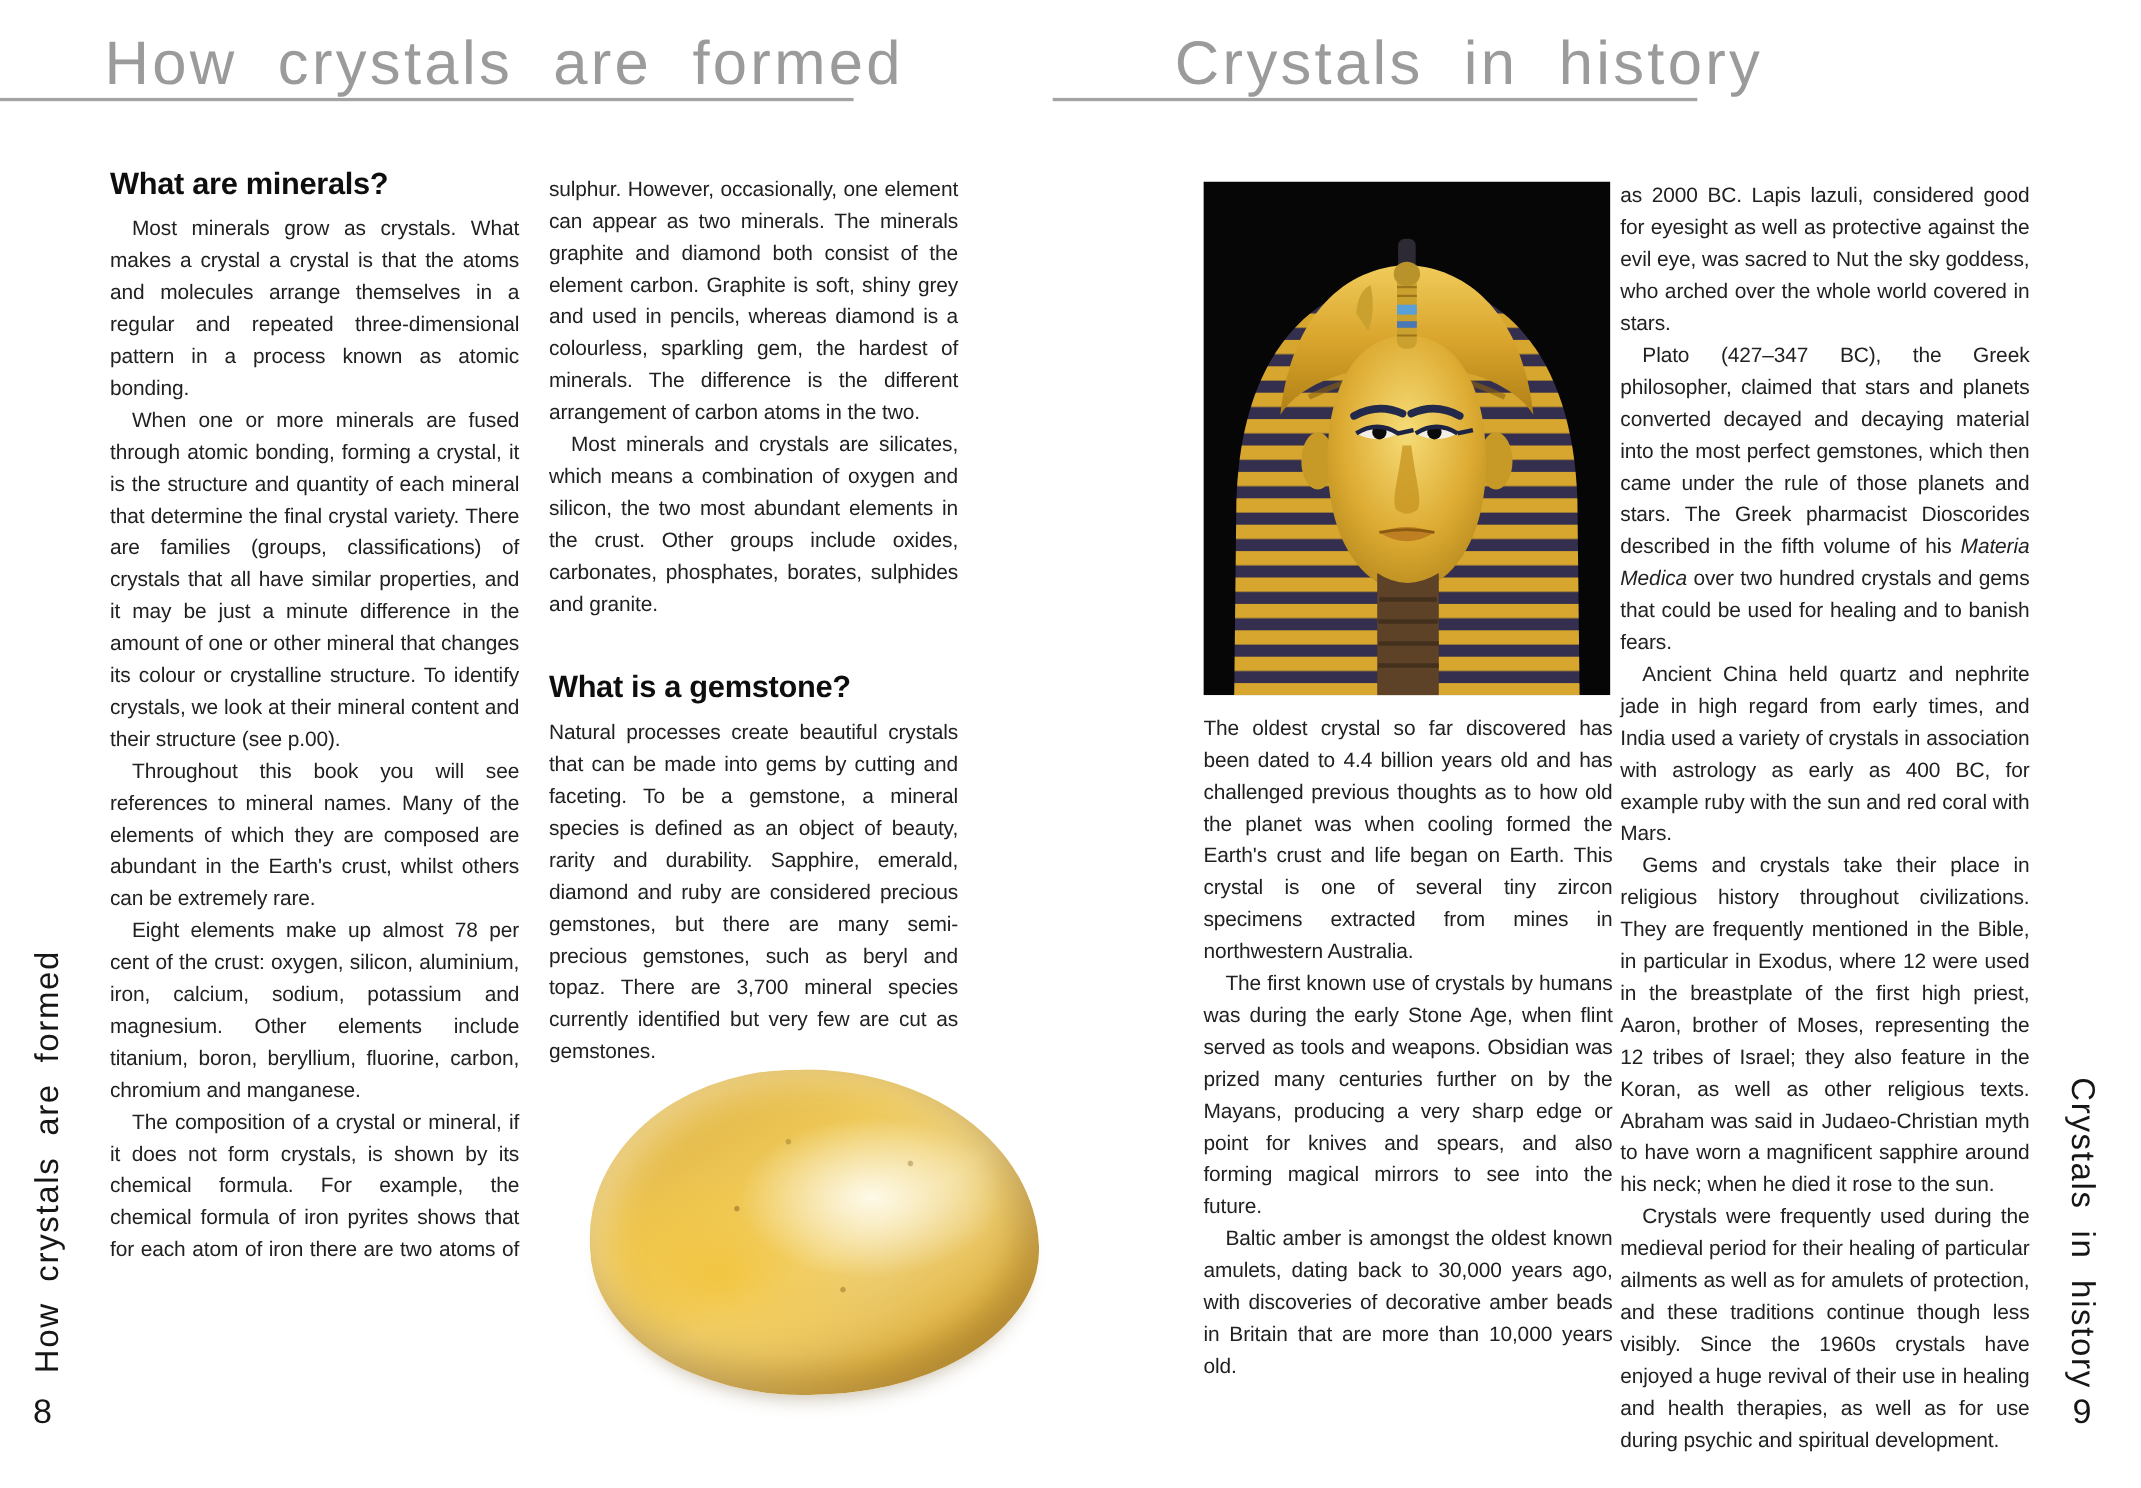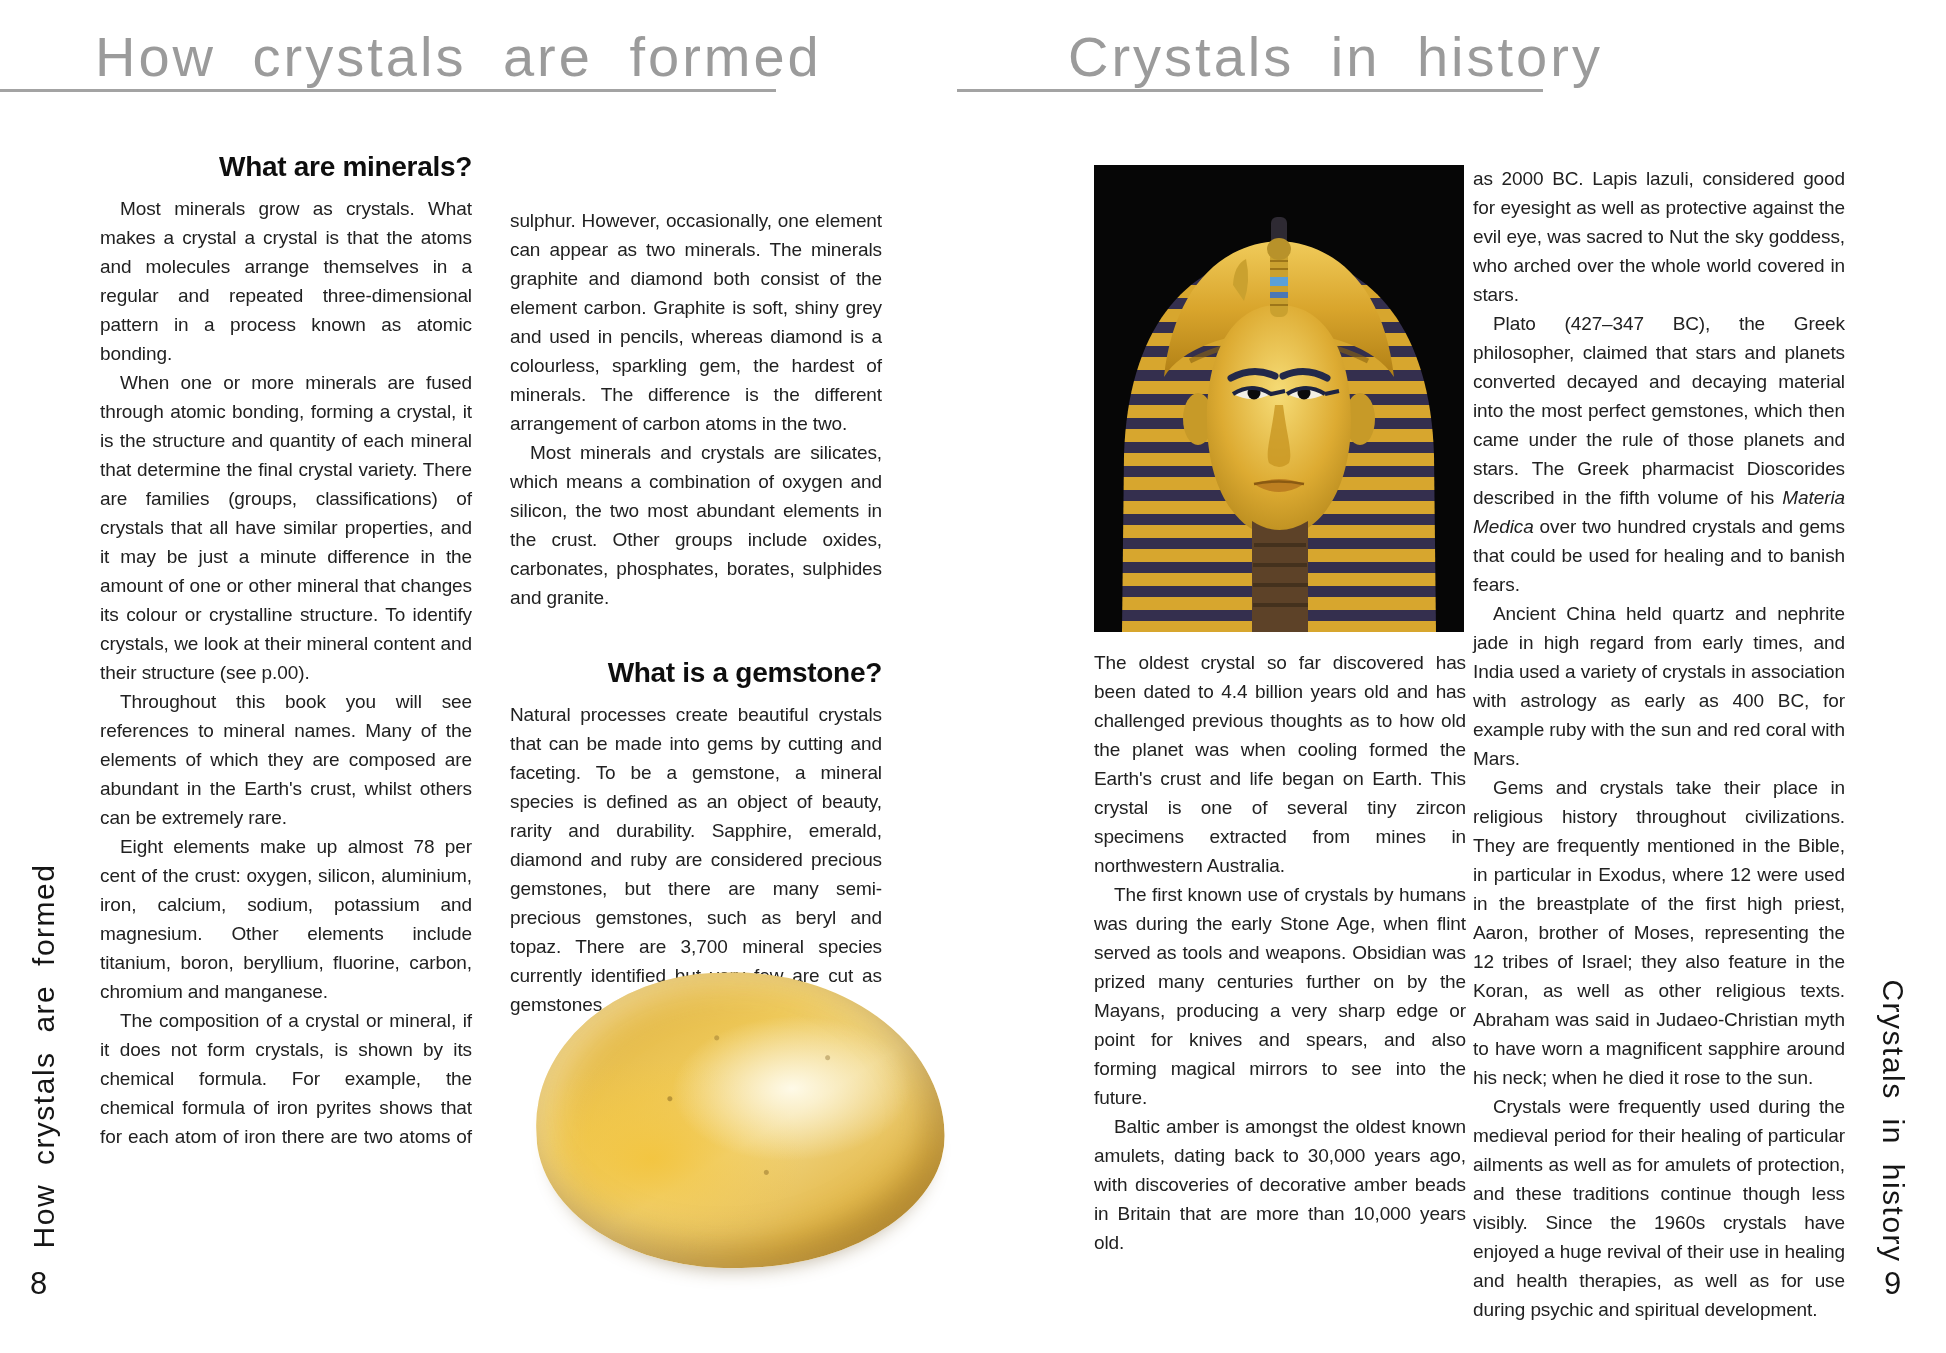--- a/index.html
+++ b/index.html
@@ -13,25 +13,25 @@
   }
   .rule{position:absolute;top:89px;height:3px;background:#a3a3a3;}
   .rule-left{left:0;width:776px;}
   .rule-right{left:957px;width:586px;}
   .col{position:absolute;width:372px;font-size:19px;line-height:29px;letter-spacing:-0.1px;}
   .col p{margin:0;text-align:justify;}
   .col p.indent{text-indent:20px;}
   .col p.cut{text-align-last:justify;}
   .col h3{
     font-size:28px;line-height:34px;margin:44px 0 10px 0;color:#0e0e0e;
-    letter-spacing:-0.3px;font-weight:700;text-align:right;
+    letter-spacing:-0.3px;font-weight:700;
   }
   .col h3.first{margin-top:0;}
   .col-l1{left:100px;top:150px;}
-  .col-l2{left:510px;top:158px;margin-top:48px;}
+  .col-l2{left:499px;top:158px;}
   .col-r1{left:1075px;top:150px;margin-left:19px;}
   .col-r2{left:1473px;top:164px;}
   .mask-photo{display:block;width:370px;height:467px;margin:15px 0 16px 0;}
   .stone{
     position:absolute;left:536px;top:972px;width:408px;height:296px;
     border-radius:46% 54% 50% 50% / 52% 58% 44% 48%;
     transform:rotate(-2deg);
     background:
       radial-gradient(circle at 33% 42%, rgba(120,88,25,.45) 0 2px, transparent 3px),
       radial-gradient(circle at 56% 68%, rgba(120,88,25,.40) 0 2px, transparent 3px),

